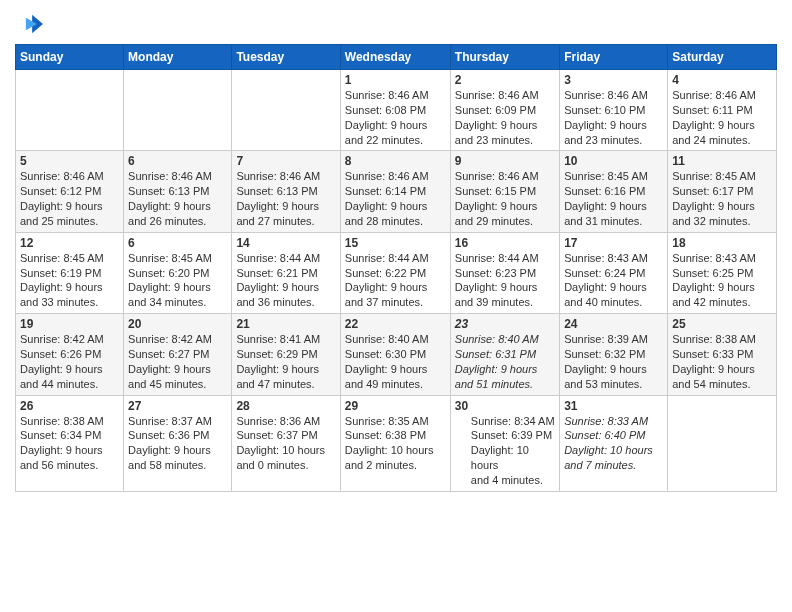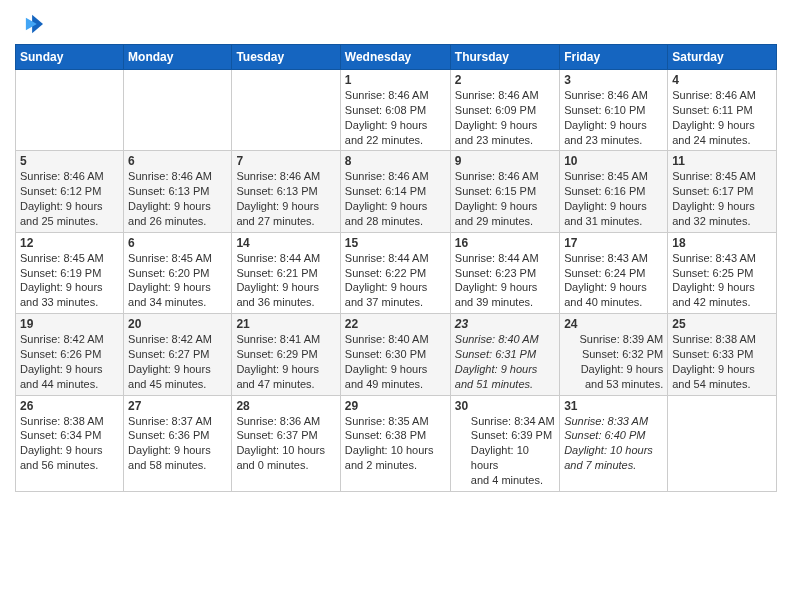--- a/index.html
+++ b/index.html
@@ -294,21 +294,21 @@
           </td>
           <td style="background: rgb(245, 245, 245); font-style: italic;">
             <span class="day-number">23</span>
             <div class="day-info" style="white-space: pre-line;">Sunrise: 8:40 AM
 Sunset: 6:31 PM
 Daylight: 9 hours
 and 51 minutes.</div>
           </td>
           <td style="background: rgb(245, 245, 245);">
             <span class="day-number">24</span>
-            <div class="day-info" style="white-space: pre-line; text-align: right;">Sunrise: 8:39 AM
+            <div class="day-info" style="white-space: pre-line;">Sunrise: 8:39 AM
 Sunset: 6:32 PM
 Daylight: 9 hours
 and 53 minutes.</div>
           </td>
           <td style="background: rgb(245, 245, 245);">
             <span class="day-number">25</span>
             <div class="day-info" style="white-space: pre-line;">Sunrise: 8:38 AM
 Sunset: 6:33 PM
 Daylight: 9 hours
 and 54 minutes.</div>

